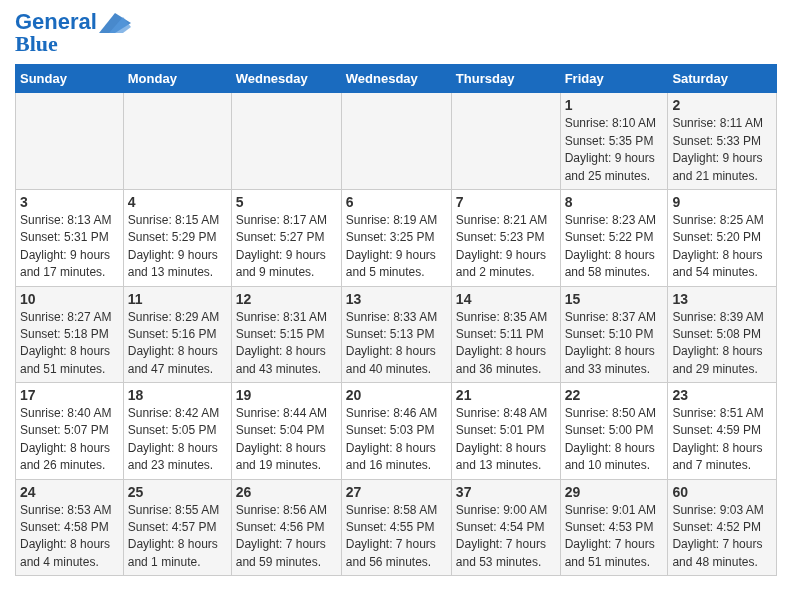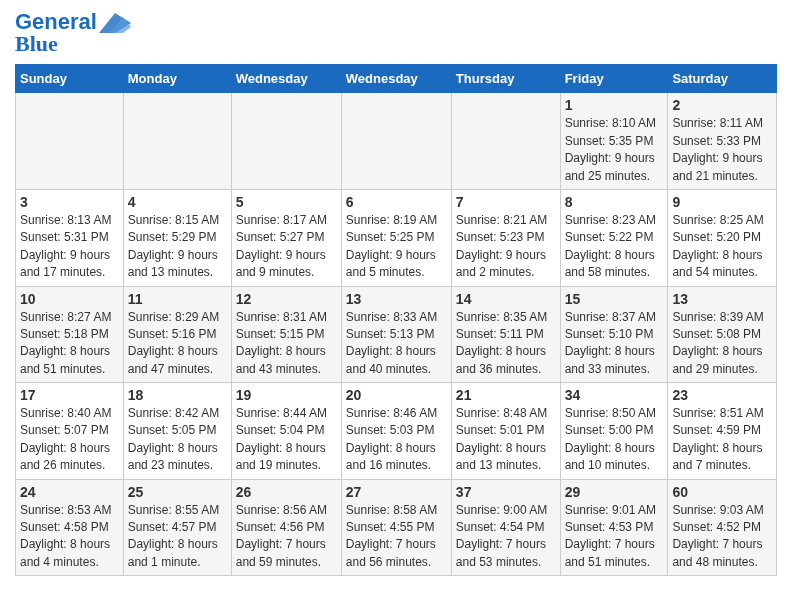--- a/index.html
+++ b/index.html
@@ -154,21 +154,21 @@
         <td>
           <span class="day-number">5</span>
           <div class="day-info">Sunrise: 8:17 AM
 Sunset: 5:27 PM
 Daylight: 9 hours
 and 9 minutes.</div>
         </td>
         <td>
           <span class="day-number">6</span>
           <div class="day-info">Sunrise: 8:19 AM
-Sunset: 5:25 PM
+Sunset: 3:25 PM
 Daylight: 9 hours
 and 5 minutes.</div>
         </td>
         <td>
           <span class="day-number">7</span>
           <div class="day-info">Sunrise: 8:21 AM
 Sunset: 5:23 PM
 Daylight: 9 hours
 and 2 minutes.</div>
         </td>
@@ -268,21 +268,21 @@
 and 16 minutes.</div>
         </td>
         <td>
           <span class="day-number">21</span>
           <div class="day-info">Sunrise: 8:48 AM
 Sunset: 5:01 PM
 Daylight: 8 hours
 and 13 minutes.</div>
         </td>
         <td>
-          <span class="day-number">34</span>
+          <span class="day-number">22</span>
           <div class="day-info">Sunrise: 8:50 AM
 Sunset: 5:00 PM
 Daylight: 8 hours
 and 10 minutes.</div>
         </td>
         <td>
           <span class="day-number">23</span>
           <div class="day-info">Sunrise: 8:51 AM
 Sunset: 4:59 PM
 Daylight: 8 hours

